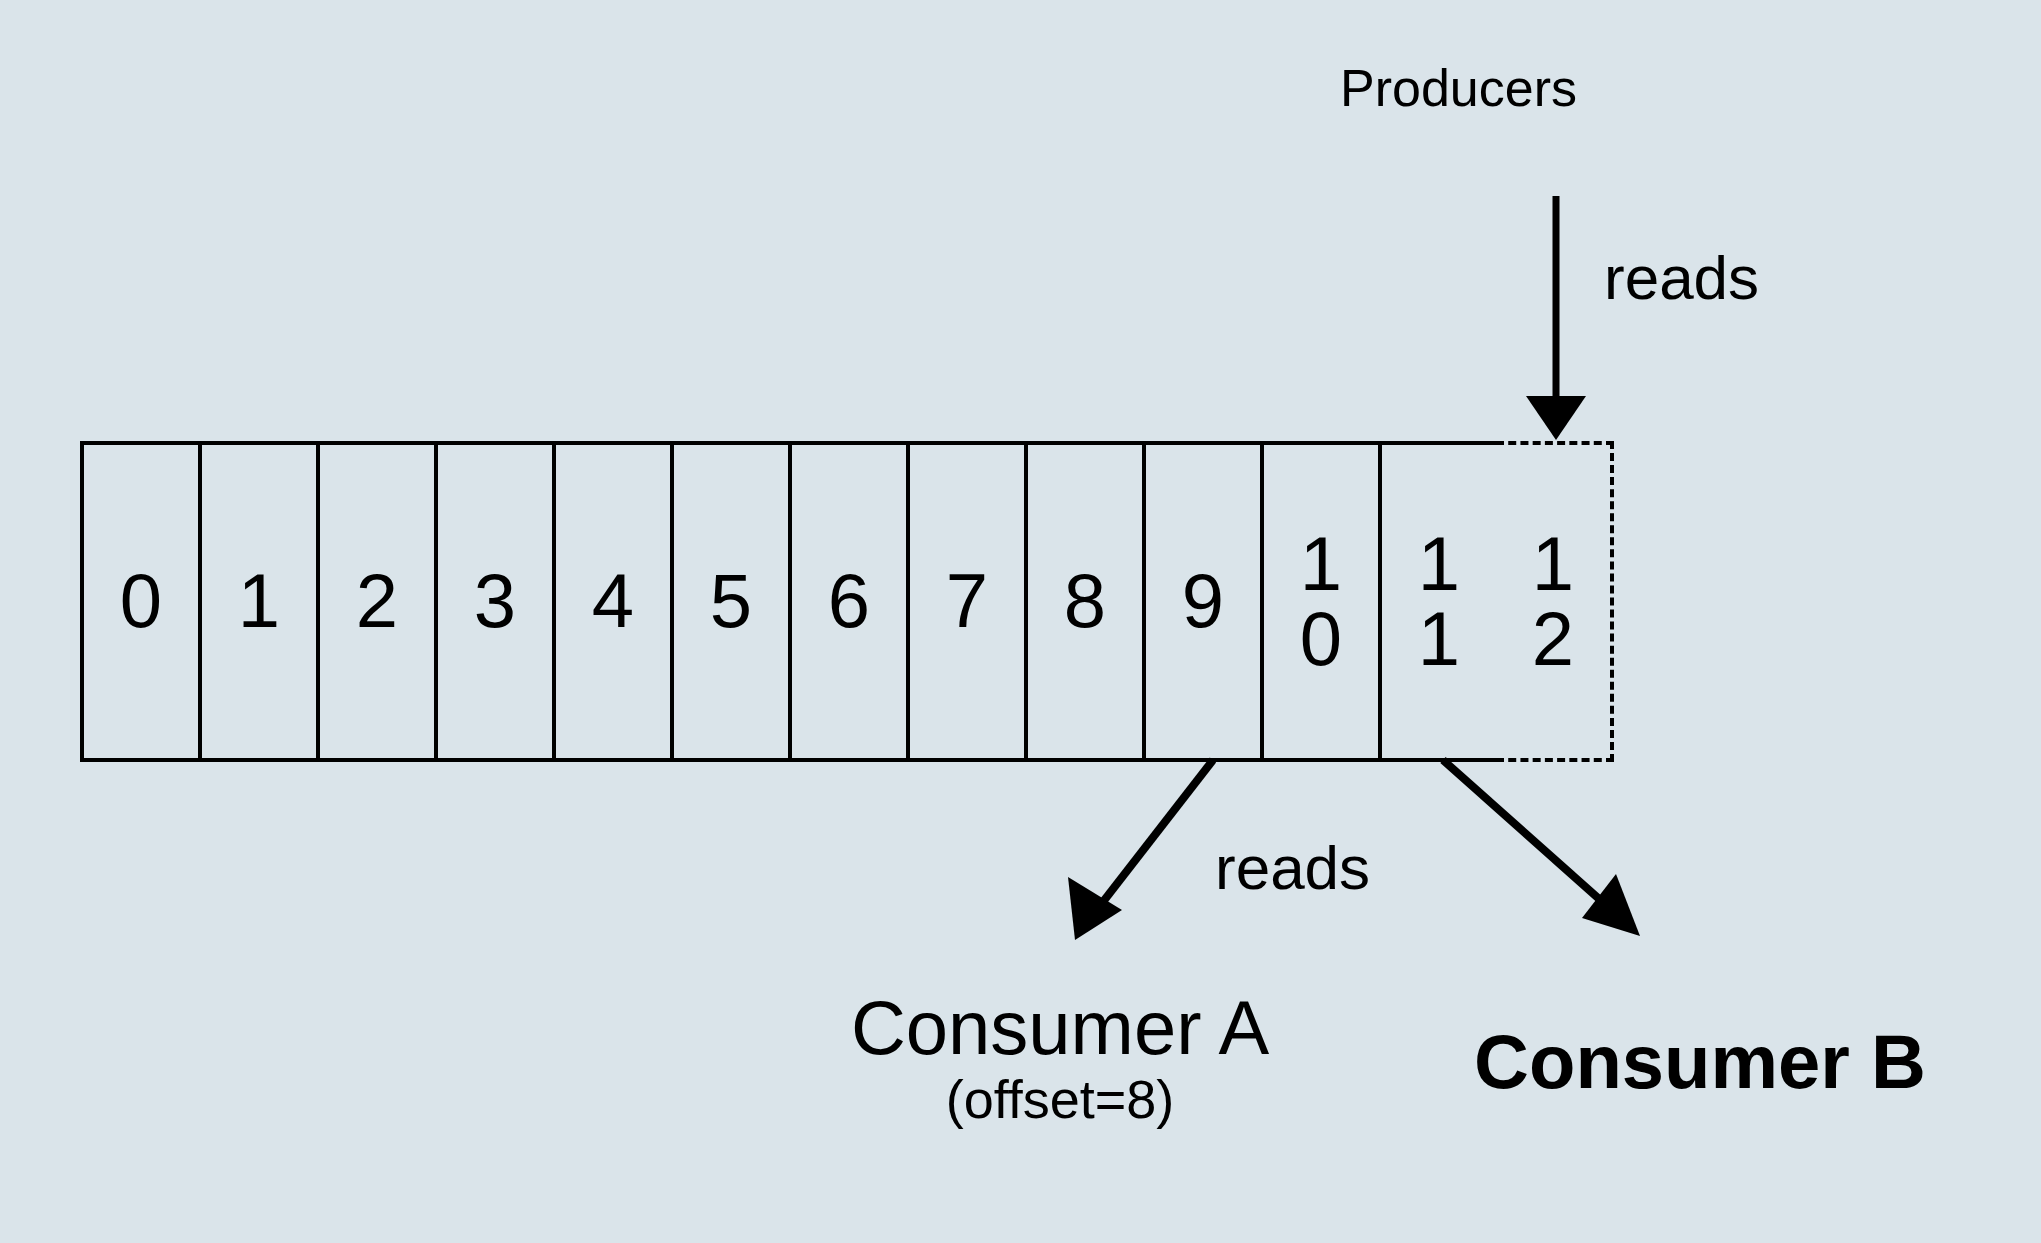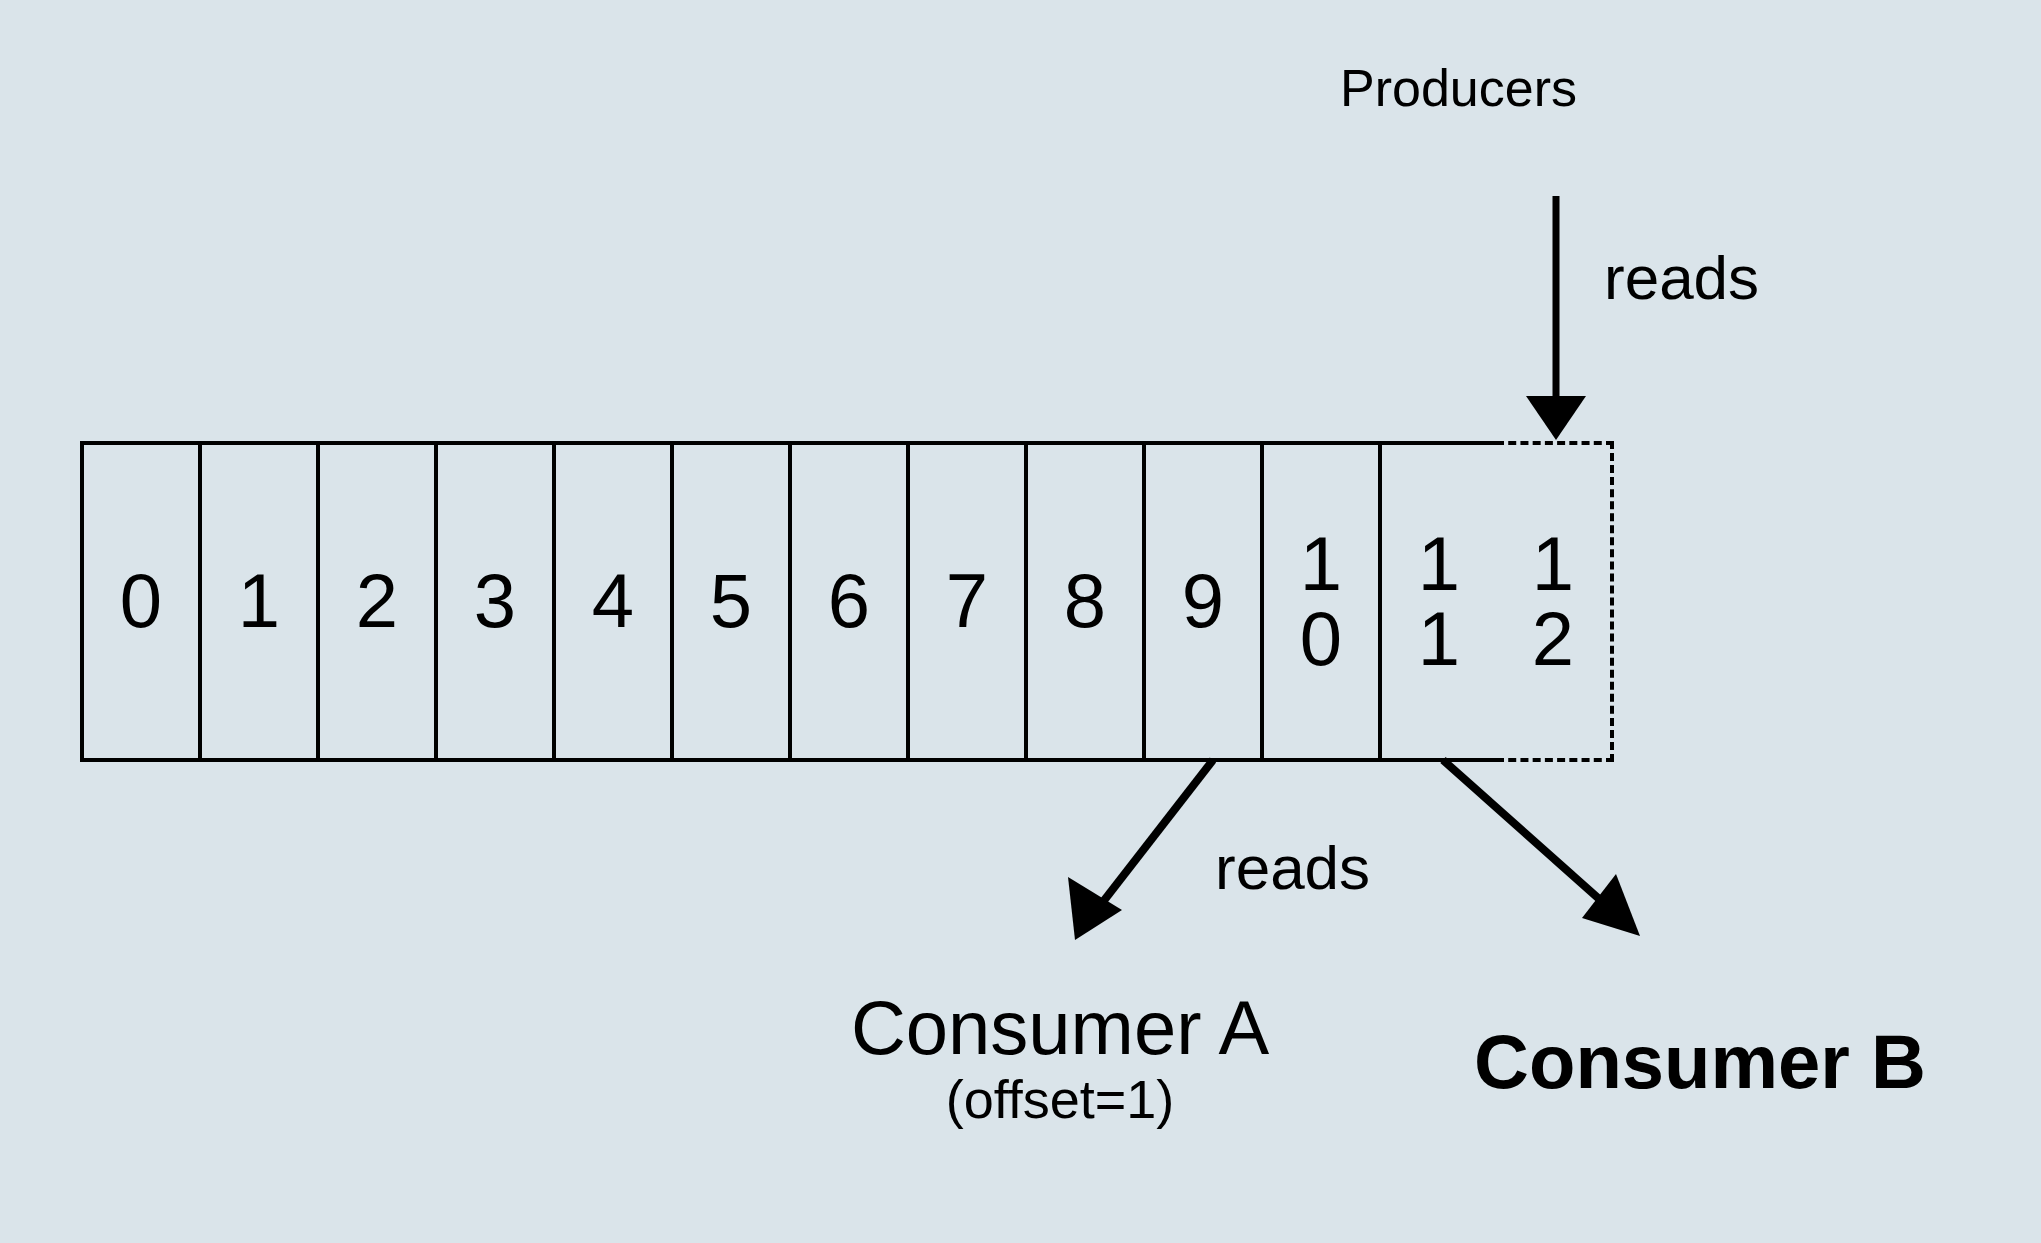--- a/index.html
+++ b/index.html
@@ -156,21 +156,21 @@
 1</span>
     </div>
     <div class="log-cell pending">
       <span class="cell-label">1
 2</span>
     </div>
   </div>
 
   <div class="consumer-block" id="consumer-a-block">
     <span class="consumer-name">Consumer A</span>
-    <span class="consumer-offset">(offset=1)</span>
+    <span class="consumer-offset">(offset=8)</span>
   </div>
 
   <div class="consumer-block" id="consumer-b-block">
     <span class="consumer-name">Consumer B</span>
   </div>
 
   <svg id="arrow-layer" viewBox="0 0 2041 1243">
 
     <g>
       <line x1="1556" y1="196" x2="1556" y2="400" stroke="#000000" stroke-width="7"></line>

